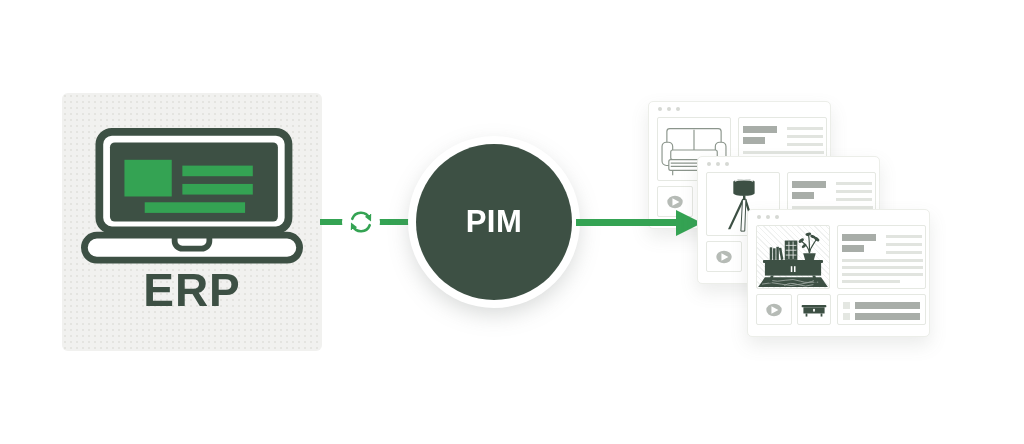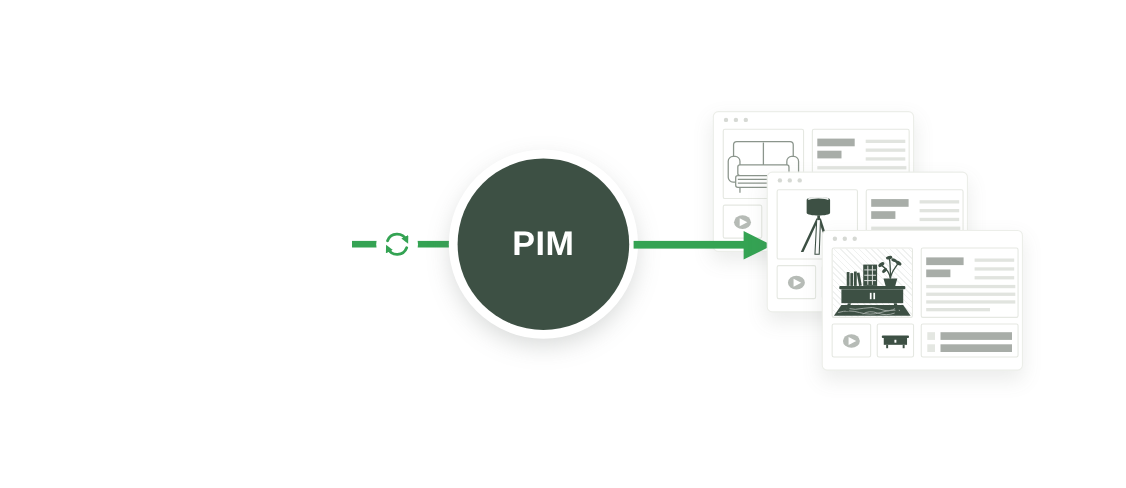--- a/index.html
+++ b/index.html
@@ -70,20 +70,33 @@
   .chk  { position:absolute; left:5px;  width:7px;  height:7px; background:#E4E7E2; }
   .lbar { position:absolute; left:17px; width:65px; height:7px; background:#A8ADA8; }
 
   .img-fill { width:100%; height:100%; display:block; }
 </style>
 </head>
 <body>
 
 <div id="stage">
 
+  <div class="erp-box">
+    <svg class="laptop-svg" viewBox="0 0 230 142">
+      <rect x="19" y="5" width="196" height="102" rx="13" fill="#ffffff" stroke="#3D5044" stroke-width="8"></rect>
+      <rect x="30" y="16" width="174" height="82" rx="5" fill="#3D5044"></rect>
+      <rect x="45" y="34" width="49" height="38" fill="#34A353"></rect>
+      <rect x="105" y="40" width="73" height="11" fill="#34A353"></rect>
+      <rect x="105" y="59" width="73" height="11" fill="#34A353"></rect>
+      <rect x="66" y="78" width="104" height="11" fill="#34A353"></rect>
+      <rect x="3.5" y="112" width="223" height="26" rx="13" fill="#ffffff" stroke="#3D5044" stroke-width="7"></rect>
+      <path d="M 97 115 v 3 a 8 8 0 0 0 8 8 h 20 a 8 8 0 0 0 8 -8 v -3" fill="none" stroke="#3D5044" stroke-width="6"></path>
+    </svg>
+    <div class="erp-label">ERP</div>
+  </div>
 
   <div class="line-left"></div>
   <div class="sync-wrap">
     <svg width="34" height="34" viewBox="0 0 34 34">
       <defs>
         <marker id="ah" orient="auto" markerUnits="userSpaceOnUse" markerWidth="8" markerHeight="8" refX="3.2" refY="3.5">
           <path d="M0,0 L7,3.5 L0,7 Z" fill="#34A353"></path>
         </marker>
       </defs>
       <path d="M 8.3 13.8 A 9.3 9.3 0 0 1 25.4 13.1" fill="none" stroke="#34A353" stroke-width="2.6" stroke-linecap="round" marker-end="url(#ah)"></path>

